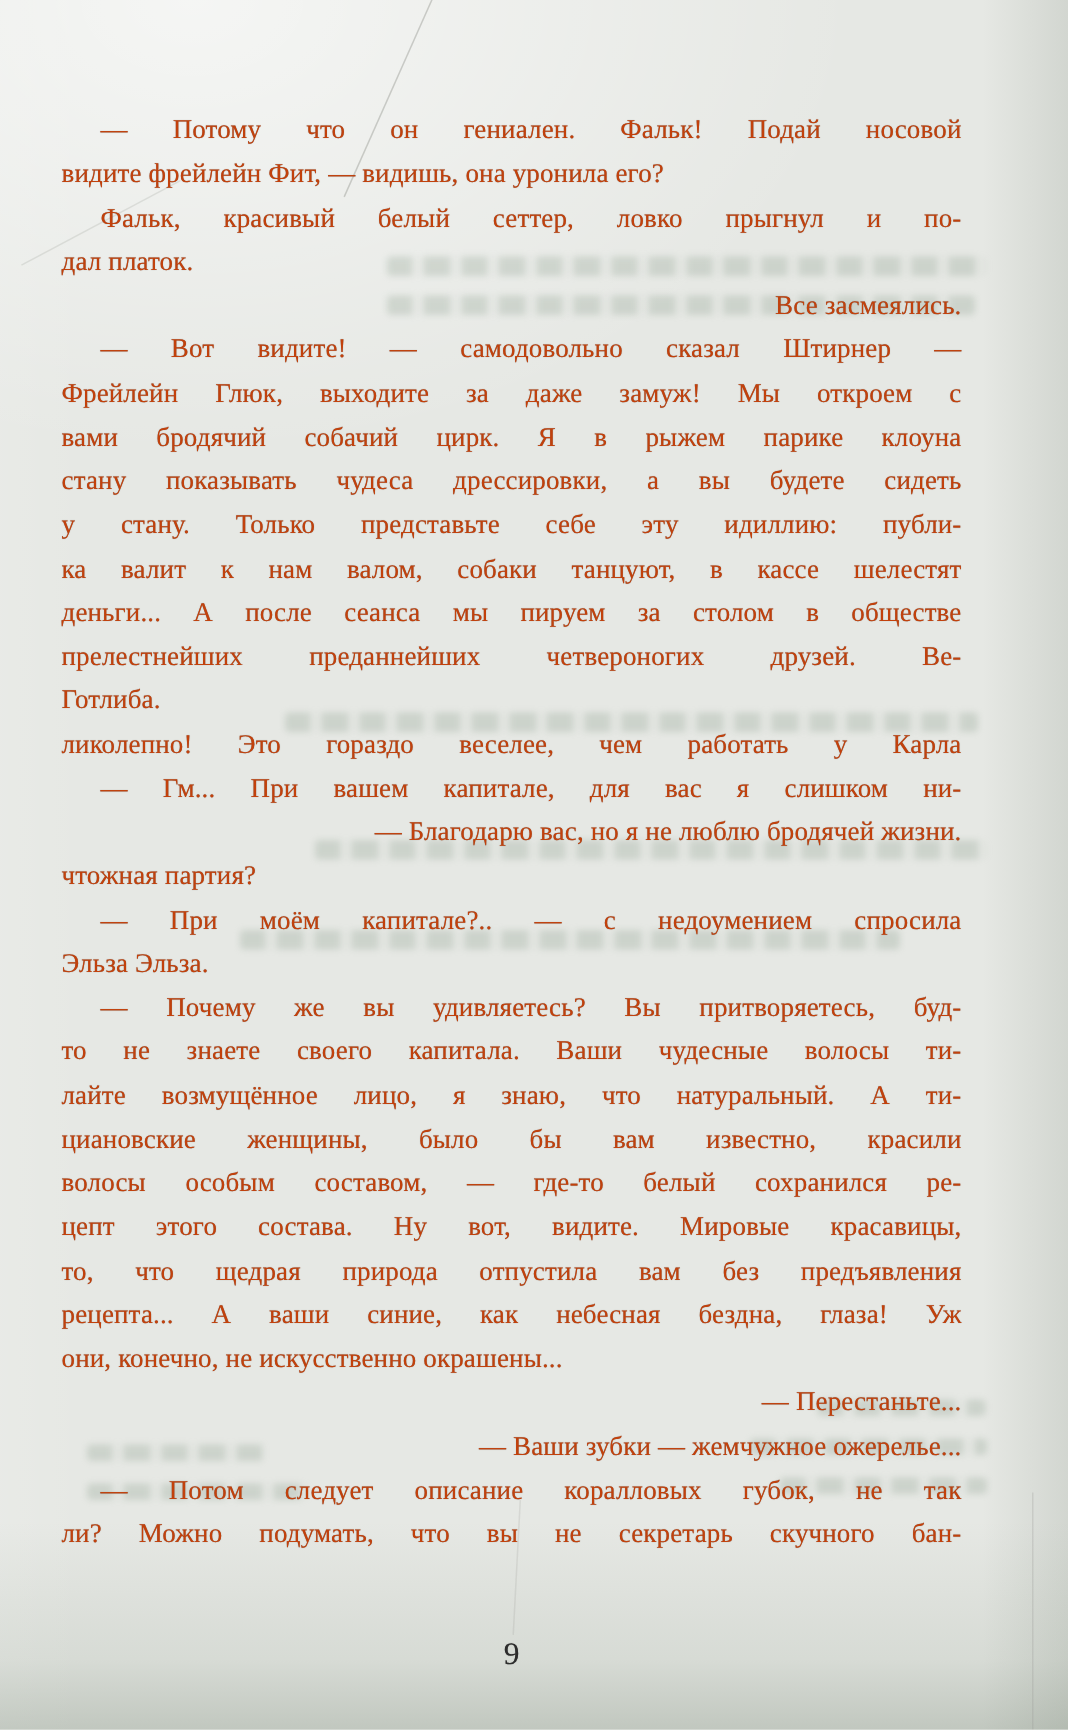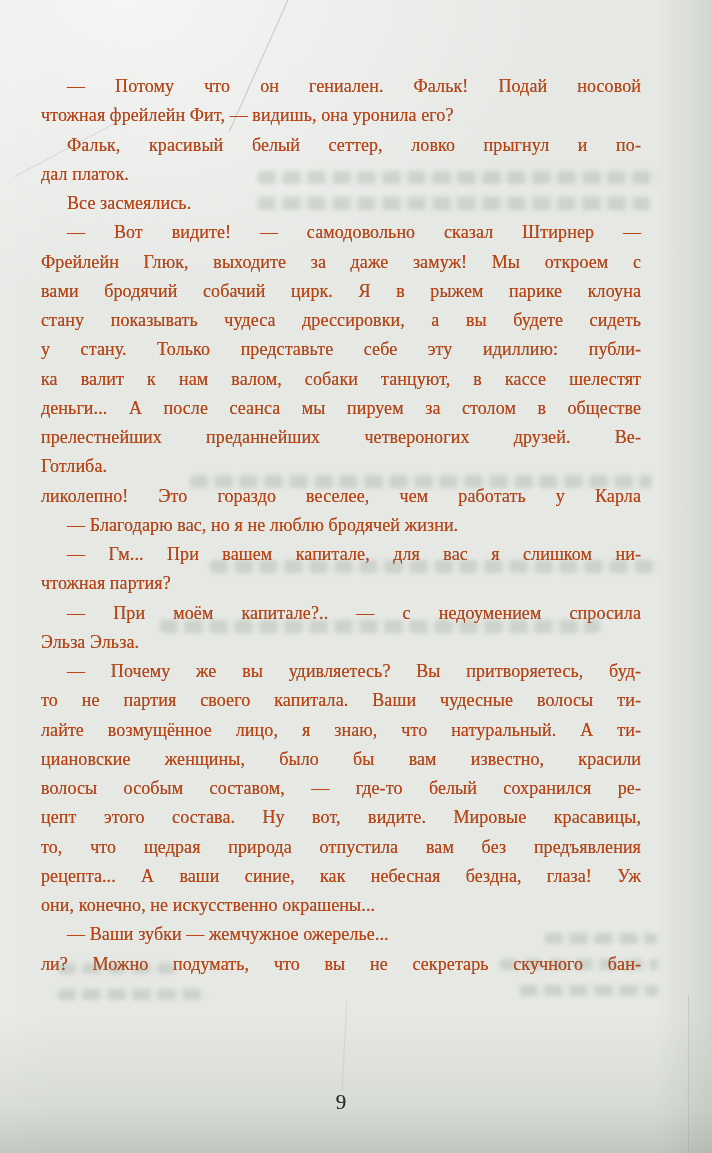--- a/index.html
+++ b/index.html
@@ -32,21 +32,21 @@
   .line {
     height: 29.25px;
     line-height: 29.25px;
     font-size: 18px;
     color: #c2410c;
     text-align: left;
     letter-spacing: 0.1px;
     white-space: normal;
     text-shadow: 0 0 0.5px rgba(40,40,40,0.55);
   }
-  .line.indent { padding-left: 26px; }
+  .line.indent { padding-left: 26px; text-align: right; }
   .line.just {
     text-align: justify;
     text-align-last: justify;
   }
   .pagenum {
     position: absolute;
     left: 41px;
     top: 1090px;
     width: 600px;
     text-align: center;
@@ -100,47 +100,49 @@
   <div class="ghost g9"></div>
   <div class="ghost g10"></div>
 
   <div class="crease c1"></div>
   <div class="crease c2"></div>
   <div class="crease c3"></div>
   <div class="crease c4"></div>
 
   <div class="textblock">
       <div class="line indent just">— Потому что он гениален. Фальк! Подай носовой</div>
-      <div class="line">чтожная фрейлейн Фит, — видишь, она уронила его?</div>
+      <div class="line">видите фрейлейн Фит, — видишь, она уронила его?</div>
       <div class="line indent just">Фальк, красивый белый сеттер, ловко прыгнул и по-</div>
       <div class="line">дал платок.</div>
       <div class="line indent">Все засмеялись.</div>
       <div class="line indent just">— Вот видите! — самодовольно сказал Штирнер —</div>
       <div class="line just">Фрейлейн Глюк, выходите за даже замуж! Мы откроем с</div>
       <div class="line just">вами бродячий собачий цирк. Я в рыжем парике клоуна</div>
       <div class="line just">стану показывать чудеса дрессировки, а вы будете сидеть</div>
       <div class="line just">у стану. Только представьте себе эту идиллию: публи-</div>
       <div class="line just">ка валит к нам валом, собаки танцуют, в кассе шелестят</div>
       <div class="line just">деньги... А после сеанса мы пируем за столом в обществе</div>
       <div class="line just">прелестнейших преданнейших четвероногих друзей. Ве-</div>
       <div class="line">Готлиба.</div>
       <div class="line just">ликолепно! Это гораздо веселее, чем работать у Карла</div>
+      <div class="line indent just">— Гм... При вашем капитале, для вас я слишком ни-</div>
       <div class="line indent">— Благодарю вас, но я не люблю бродячей жизни.</div>
-      <div class="line indent just">— Гм... При вашем капитале, для вас я слишком ни-</div>
       <div class="line">чтожная партия?</div>
       <div class="line indent just">— При моём капитале?.. — с недоумением спросила</div>
       <div class="line">Эльза Эльза.</div>
       <div class="line indent just">— Почему же вы удивляетесь? Вы притворяетесь, буд-</div>
-      <div class="line just">то не партия своего капитала. Ваши чудесные волосы ти-</div>
+      <div class="line just">то не знаете своего капитала. Ваши чудесные волосы ти-</div>
       <div class="line just">лайте возмущённое лицо, я знаю, что натуральный. А ти-</div>
       <div class="line just">циановские женщины, было бы вам известно, красили</div>
       <div class="line just">волосы особым составом, — где-то белый сохранился ре-</div>
       <div class="line just">цепт этого состава. Ну вот, видите. Мировые красавицы,</div>
       <div class="line just">то, что щедрая природа отпустила вам без предъявления</div>
       <div class="line just">рецепта... А ваши синие, как небесная бездна, глаза! Уж</div>
       <div class="line">они, конечно, не искусственно окрашены...</div>
+      <div class="line indent">— Перестаньте...</div>
       <div class="line indent">— Ваши зубки — жемчужное ожерелье...</div>
+      <div class="line indent just">— Потом следует описание коралловых губок, не так</div>
       <div class="line just">ли? Можно подумать, что вы не секретарь скучного бан-</div>
     </div>
 
   <div class="pagenum">9</div>
 
 </div>
 
 </body></html>

